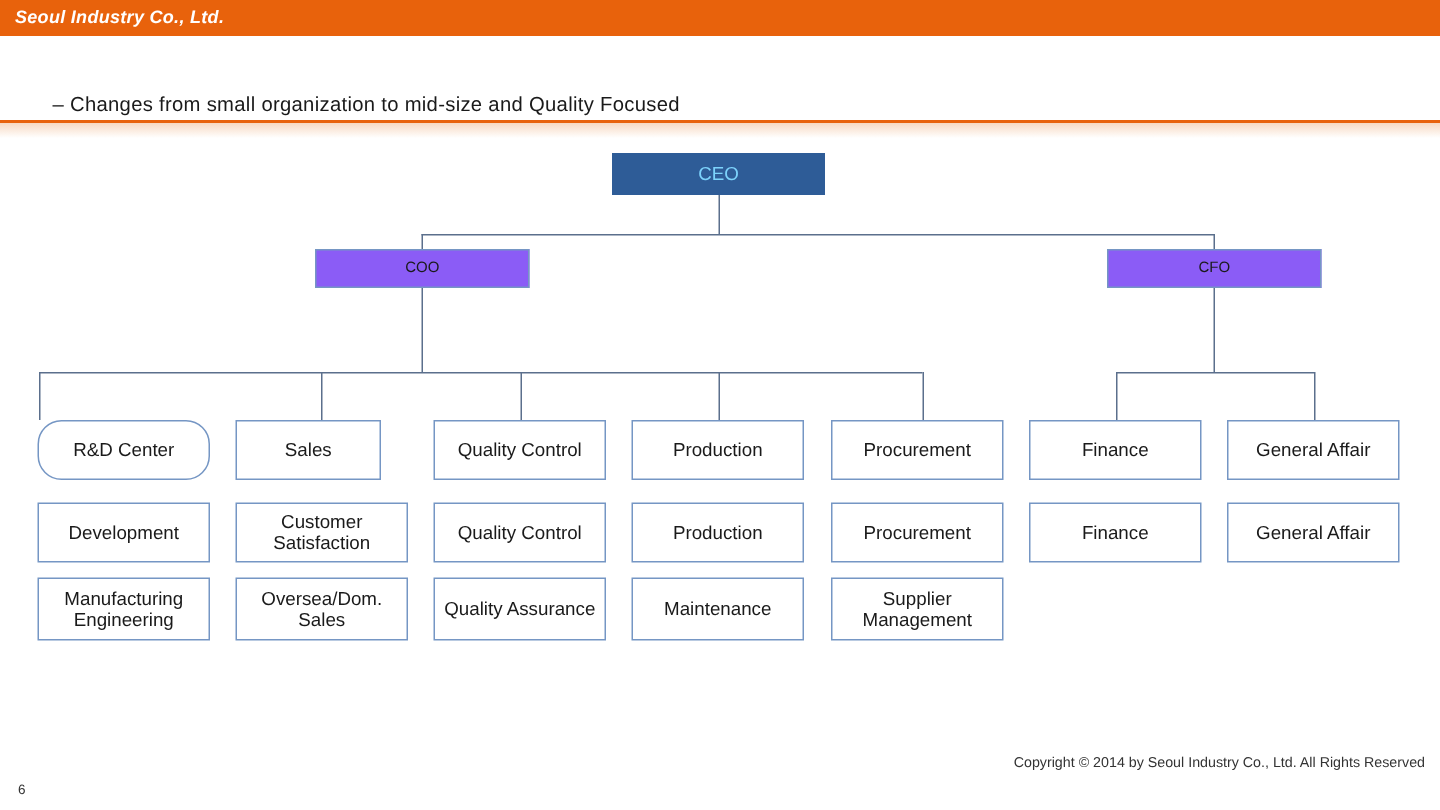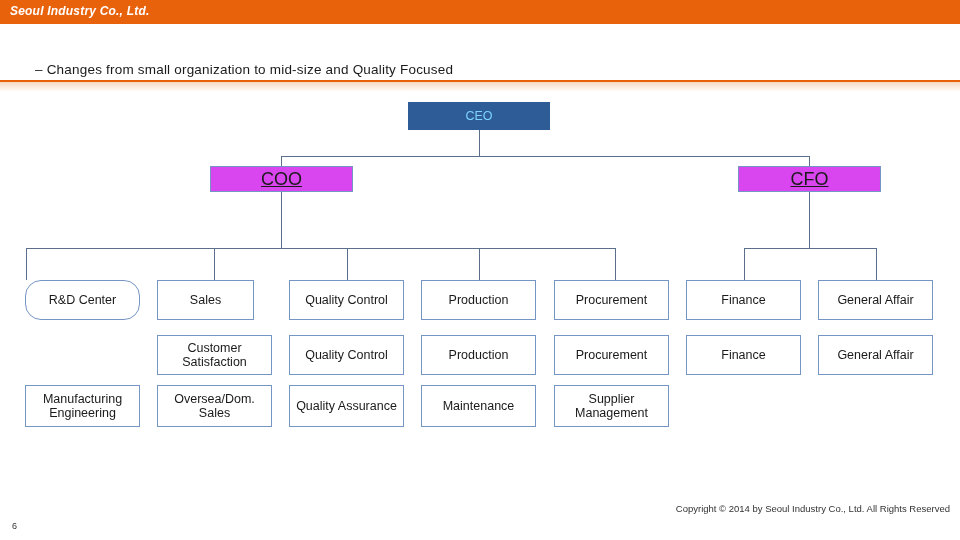--- a/index.html
+++ b/index.html
@@ -87,25 +87,24 @@
     text-align: center;
     line-height: 1.15;
   }
   .node-ceo {
     background: #2E5C97;
     border: 1px solid #2E5C97;
     color: #7dd3fc;
     font-size: 12.5px;
   }
   .node-l2 {
-    background: #d946ef;
+    background: #8b5cf6;
     border: 1px solid #7596C4;
     color: #1A1A1A;
-    font-size: 18px;
-    text-decoration: underline;
+    font-size: 10px;
   }
   .node-l3 {
     background: #ffffff;
     border: 1px solid #7596C4;
     color: #1A1A1A;
     font-size: 12.5px;
   }
   .node-l4 {
     background: #ffffff;
     border: 1px solid #7596C4;
@@ -177,20 +176,21 @@
   <div class="conn conn-v" style="left:876px; top:156px; width:1px; height:32px;"></div>
 
   <div class="node node-l3" style="left:25px; top:188px; width:115px; height:40px;border-radius:16px;">R&amp;D Center</div>
   <div class="node node-l3" style="left:157px; top:188px; width:97px; height:40px;">Sales</div>
   <div class="node node-l3" style="left:289px; top:188px; width:115px; height:40px;">Quality Control</div>
   <div class="node node-l3" style="left:421px; top:188px; width:115px; height:40px;">Production</div>
   <div class="node node-l3" style="left:554px; top:188px; width:115px; height:40px;">Procurement</div>
   <div class="node node-l3" style="left:686px; top:188px; width:115px; height:40px;">Finance</div>
   <div class="node node-l3" style="left:818px; top:188px; width:115px; height:40px;">General Affair</div>
 
+  <div class="node node-l4" style="left:25px; top:243px; width:115px; height:40px;">Development</div>
   <div class="node node-l4" style="left:157px; top:243px; width:115px; height:40px;">Customer Satisfaction</div>
   <div class="node node-l4" style="left:289px; top:243px; width:115px; height:40px;">Quality Control</div>
   <div class="node node-l4" style="left:421px; top:243px; width:115px; height:40px;">Production</div>
   <div class="node node-l4" style="left:554px; top:243px; width:115px; height:40px;">Procurement</div>
   <div class="node node-l4" style="left:686px; top:243px; width:115px; height:40px;">Finance</div>
   <div class="node node-l4" style="left:818px; top:243px; width:115px; height:40px;">General Affair</div>
 
   <div class="node node-l4" style="left:25px; top:293px; width:115px; height:42px;">Manufacturing Engineering</div>
   <div class="node node-l4" style="left:157px; top:293px; width:115px; height:42px;">Oversea/Dom. Sales</div>
   <div class="node node-l4" style="left:289px; top:293px; width:115px; height:42px;text-align:right;">Quality Assurance</div>

